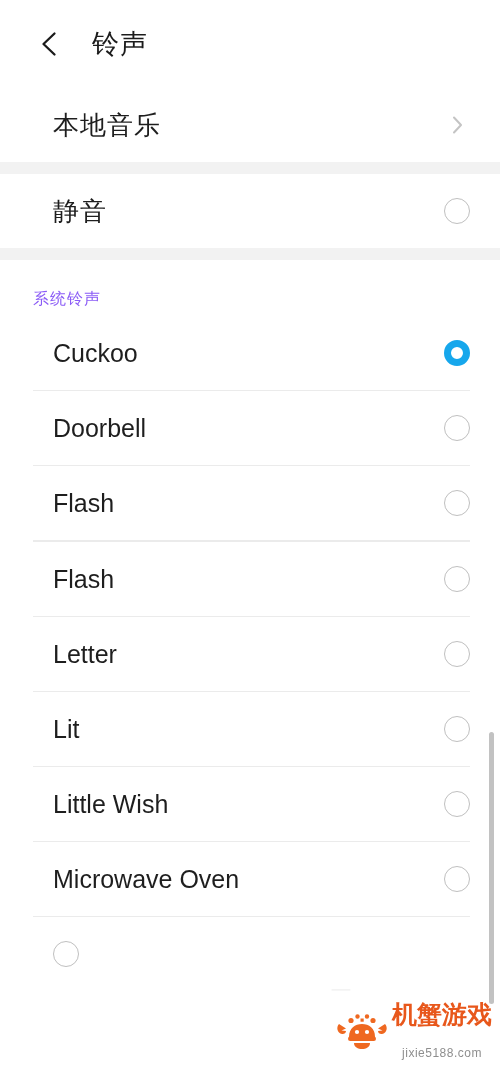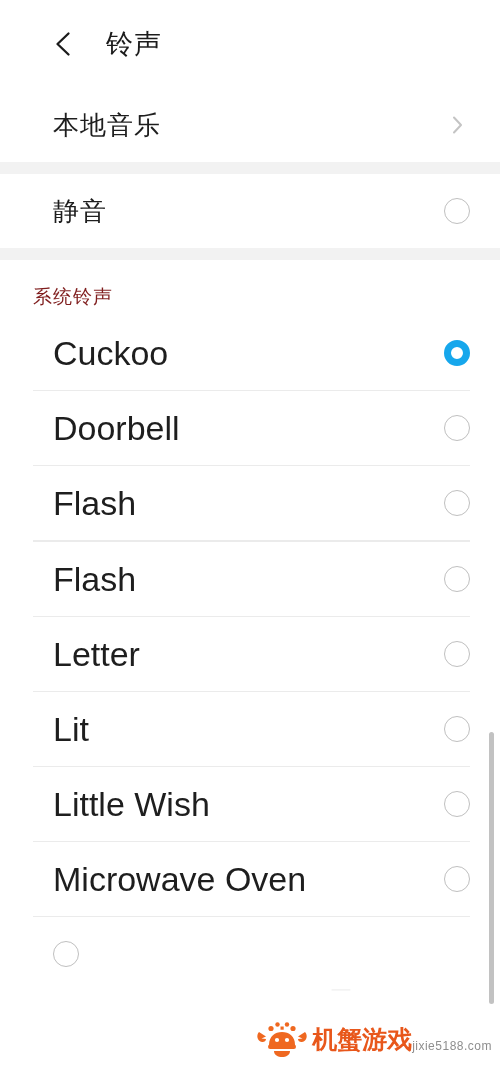--- a/index.html
+++ b/index.html
@@ -20,21 +20,21 @@
     height: 1065px;
     background: #ffffff;
     overflow: hidden;
   }
 
   
   .appbar {
     height: 88px;
     display: flex;
     align-items: center;
-    padding-left: 44px;
+    padding-left: 30px;
     background: #ffffff;
     box-sizing: border-box;
   }
   .back-btn {
     width: 42px;
     height: 42px;
     display: flex;
     align-items: center;
     justify-content: center;
     cursor: pointer;
@@ -53,21 +53,21 @@
     position: relative;
     height: 74px;
     display: flex;
     align-items: center;
     padding: 0 30px 0 53px;
     background: #ffffff;
     box-sizing: border-box;
   }
   .row-label {
     flex: 1 1 auto;
-    font-size: 34px;
+    font-size: 25px;
     color: #1e1e1e;
     white-space: nowrap;
     overflow: hidden;
   }
   .row-label.cjk {
     font-size: 26px;
     letter-spacing: 1px;
   }
 
   .chevron {
@@ -110,22 +110,22 @@
   
   .section-header {
     height: 56px;
     display: flex;
     align-items: flex-end;
     padding: 0 0 6px 33px;
     box-sizing: border-box;
     background: #ffffff;
   }
   .section-header span {
-    font-size: 19px;
-    color: #7f1d1d;
+    font-size: 16px;
+    color: #8b5cf6;
     letter-spacing: 1px;
   }
   .list { background: #ffffff; }
 
   
   .scrollbar-track {
     position: absolute;
     right: 3px;
     top: 250px;
     width: 5px;
@@ -152,34 +152,34 @@
   }
   .wm-crab {
     position: relative;
     width: 52px;
     height: 40px;
     flex: 0 0 auto;
   }
   .wm-text {
     margin-left: 4px;
     display: flex;
-    flex-direction: row;
-    align-items: flex-end;
+    flex-direction: column;
+    align-items: center;
     line-height: 1;
   }
   .wm-title {
     font-size: 25px;
     font-weight: bold;
     color: #e8571b;
     letter-spacing: 0px;
   }
   .wm-url {
     font-size: 12px;
     color: #8e8e8e;
-    margin-top: 3px;
+    margin-top: 20px;
     letter-spacing: 0.5px;
   }
   .wm-ghost {
     position: absolute;
     right: 148px;
     bottom: 52px;
     font-size: 22px;
     color: #f0f0f0;
   }
 </style>

